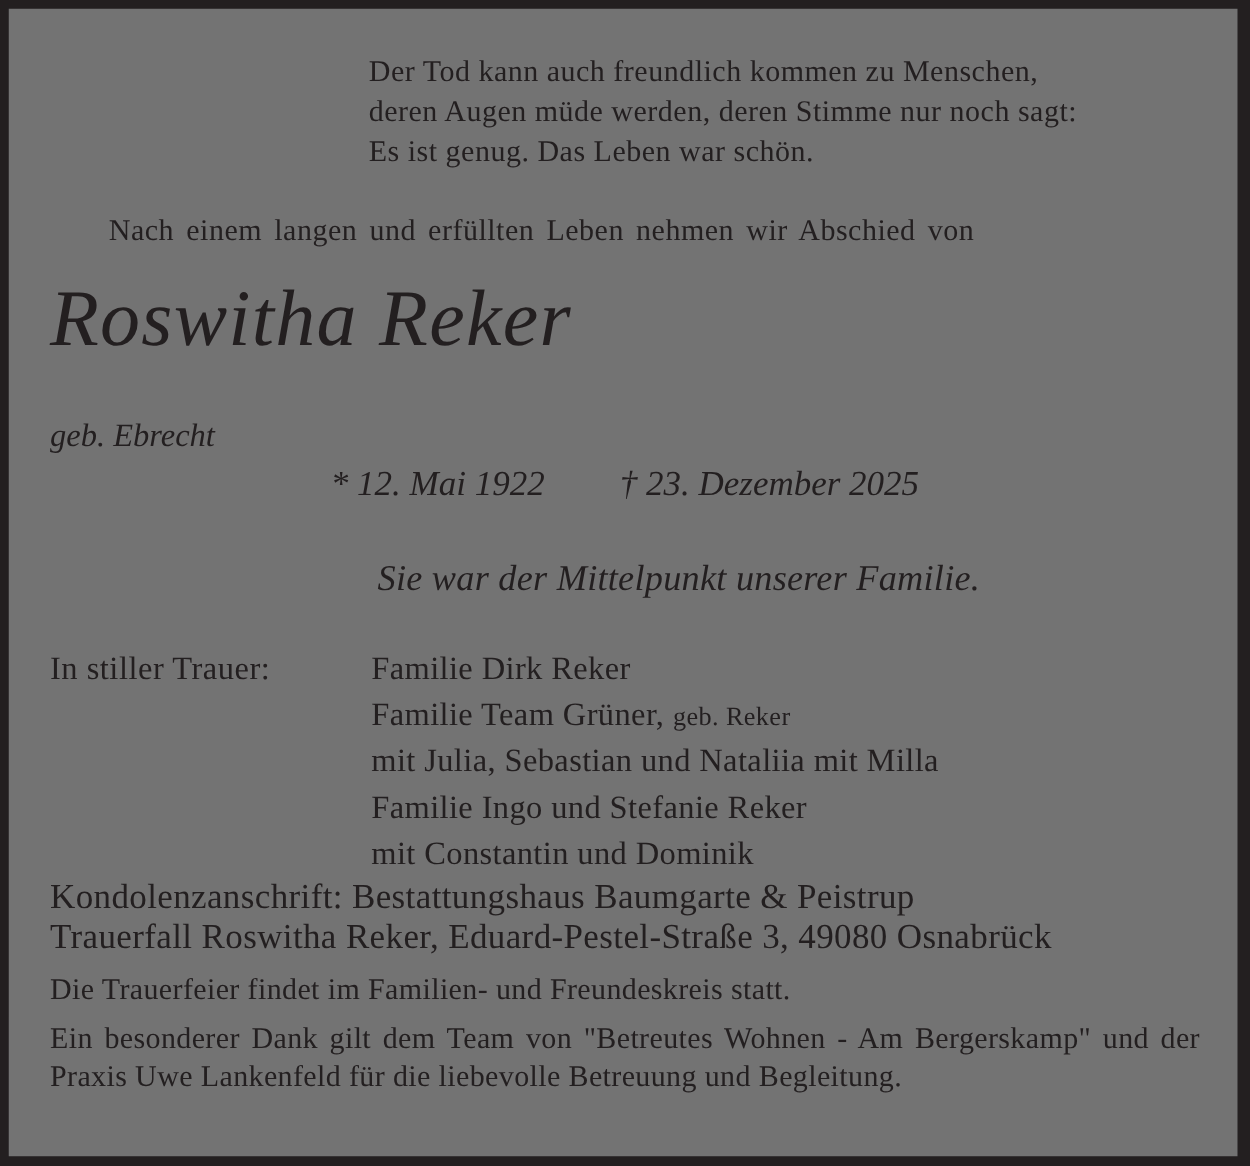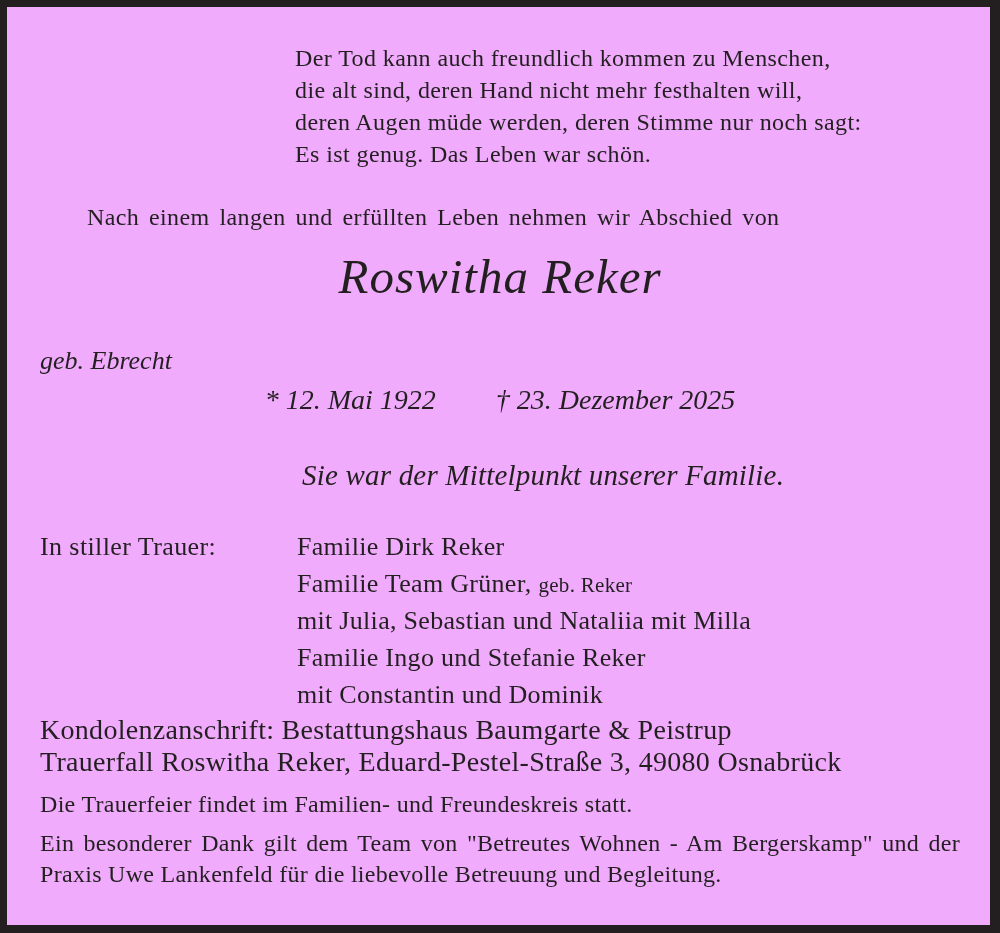--- a/index.html
+++ b/index.html
@@ -5,21 +5,21 @@
   html, body {
     margin: 0;
     padding: 0;
     background: #ffffff;
   }
   .page {
     position: relative;
     width: 1000px;
     height: 933px;
     box-sizing: border-box;
-    background: #f0abfc;
+    background: #737373;
     border: 7px solid #231f20;
     border-right-width: 10px;
     border-bottom-width: 8px;
     padding: 0 30px 0 33px;
     font-family: "Liberation Serif", serif;
     color: #231f20;
     overflow: hidden;
   }
   
   .quote {
@@ -33,23 +33,23 @@
   .intro {
     margin-top: 32px;
     font-size: 24px;
     line-height: 30px;
     word-spacing: 0.14em;
     letter-spacing: 0.4px;
     margin-left: 47px;
   }
   
   .name {
-    margin-top: 10px;
-    text-align: center;
-    font-size: 49px;
+    margin-top: 20px;
+    text-align: left;
+    font-size: 64px;
     line-height: 70px;
     font-style: italic;
     font-weight: normal;
     letter-spacing: 1px;
   }
   .maiden {
     margin-top: 10px;
     text-align: left;
     font-size: 26px;
     line-height: 32px;
@@ -118,21 +118,20 @@
     text-justify: inter-word;
   }
 </style>
 </head>
 <body>
 
 <div class="page">
 
   <div class="quote">
     <div>Der Tod kann auch freundlich kommen zu Menschen,</div>
-    <div>die alt sind, deren Hand nicht mehr festhalten will,</div>
     <div>deren Augen müde werden, deren Stimme nur noch sagt:</div>
     <div>Es ist genug. Das Leben war schön.</div>
   </div>
 
   <div class="intro">Nach einem langen und erfüllten Leben nehmen wir Abschied von</div>
 
   <h1 class="name">Roswitha Reker</h1>
 
   <div class="maiden">geb. Ebrecht</div>
 

